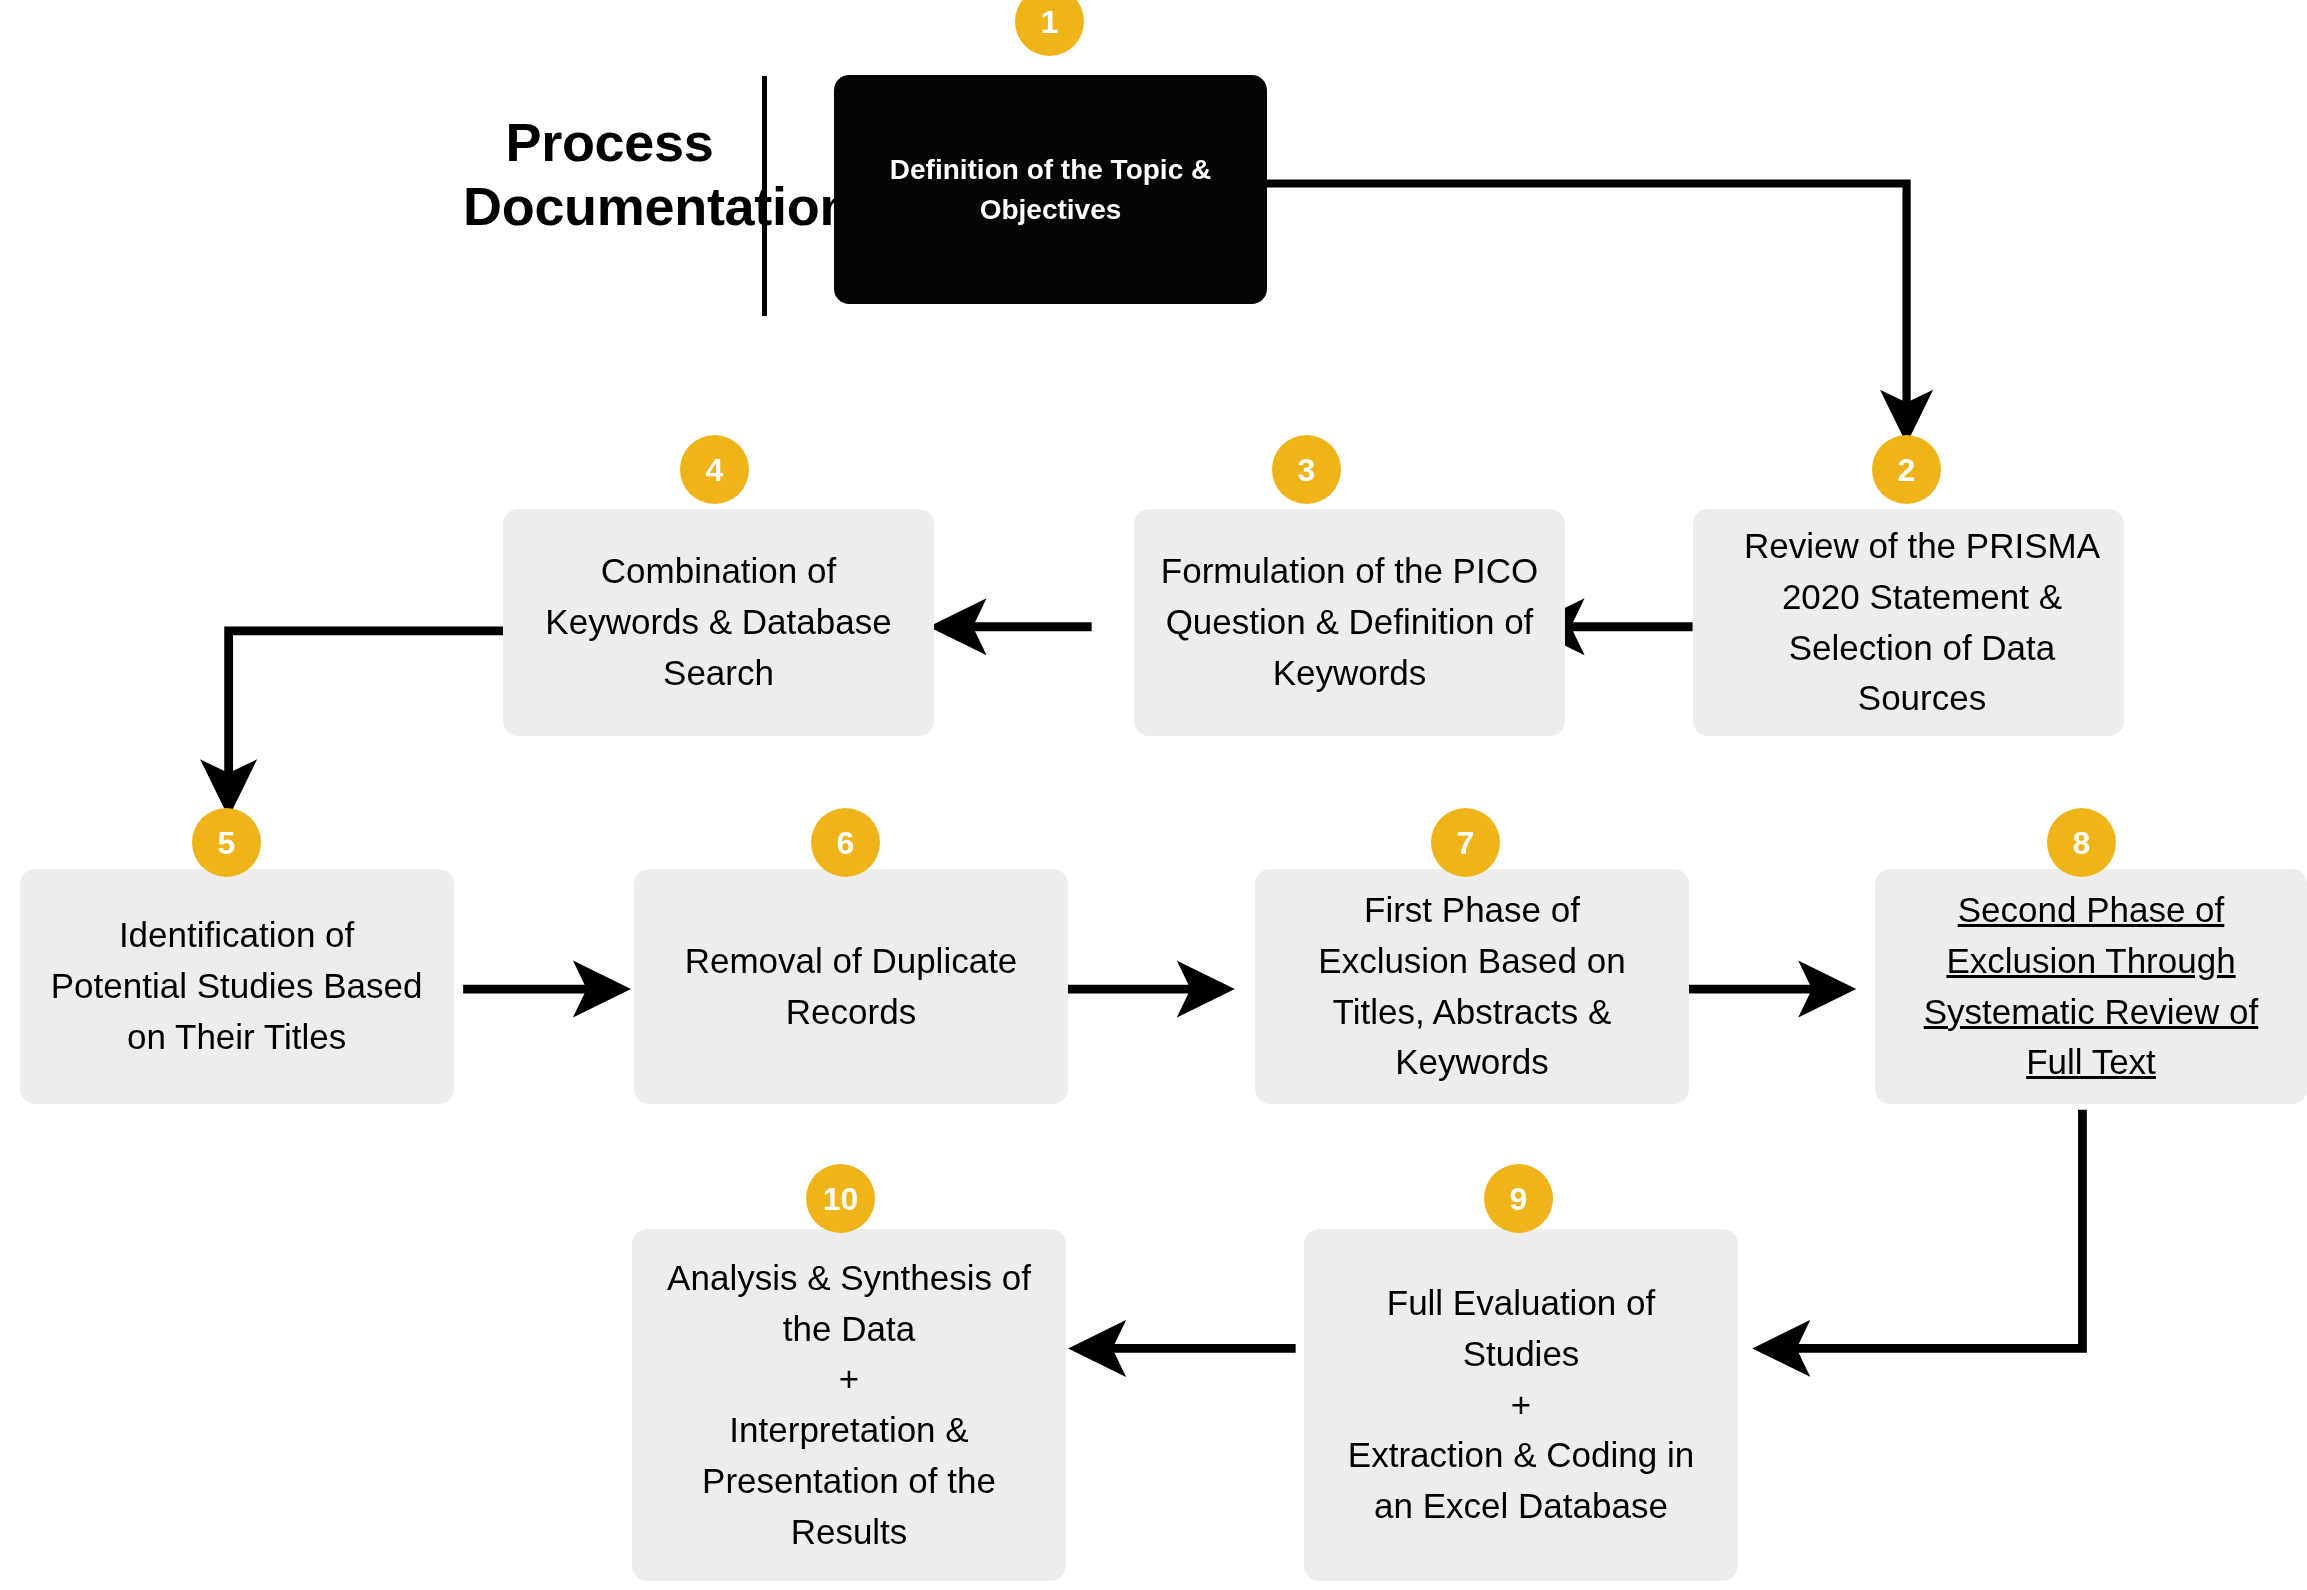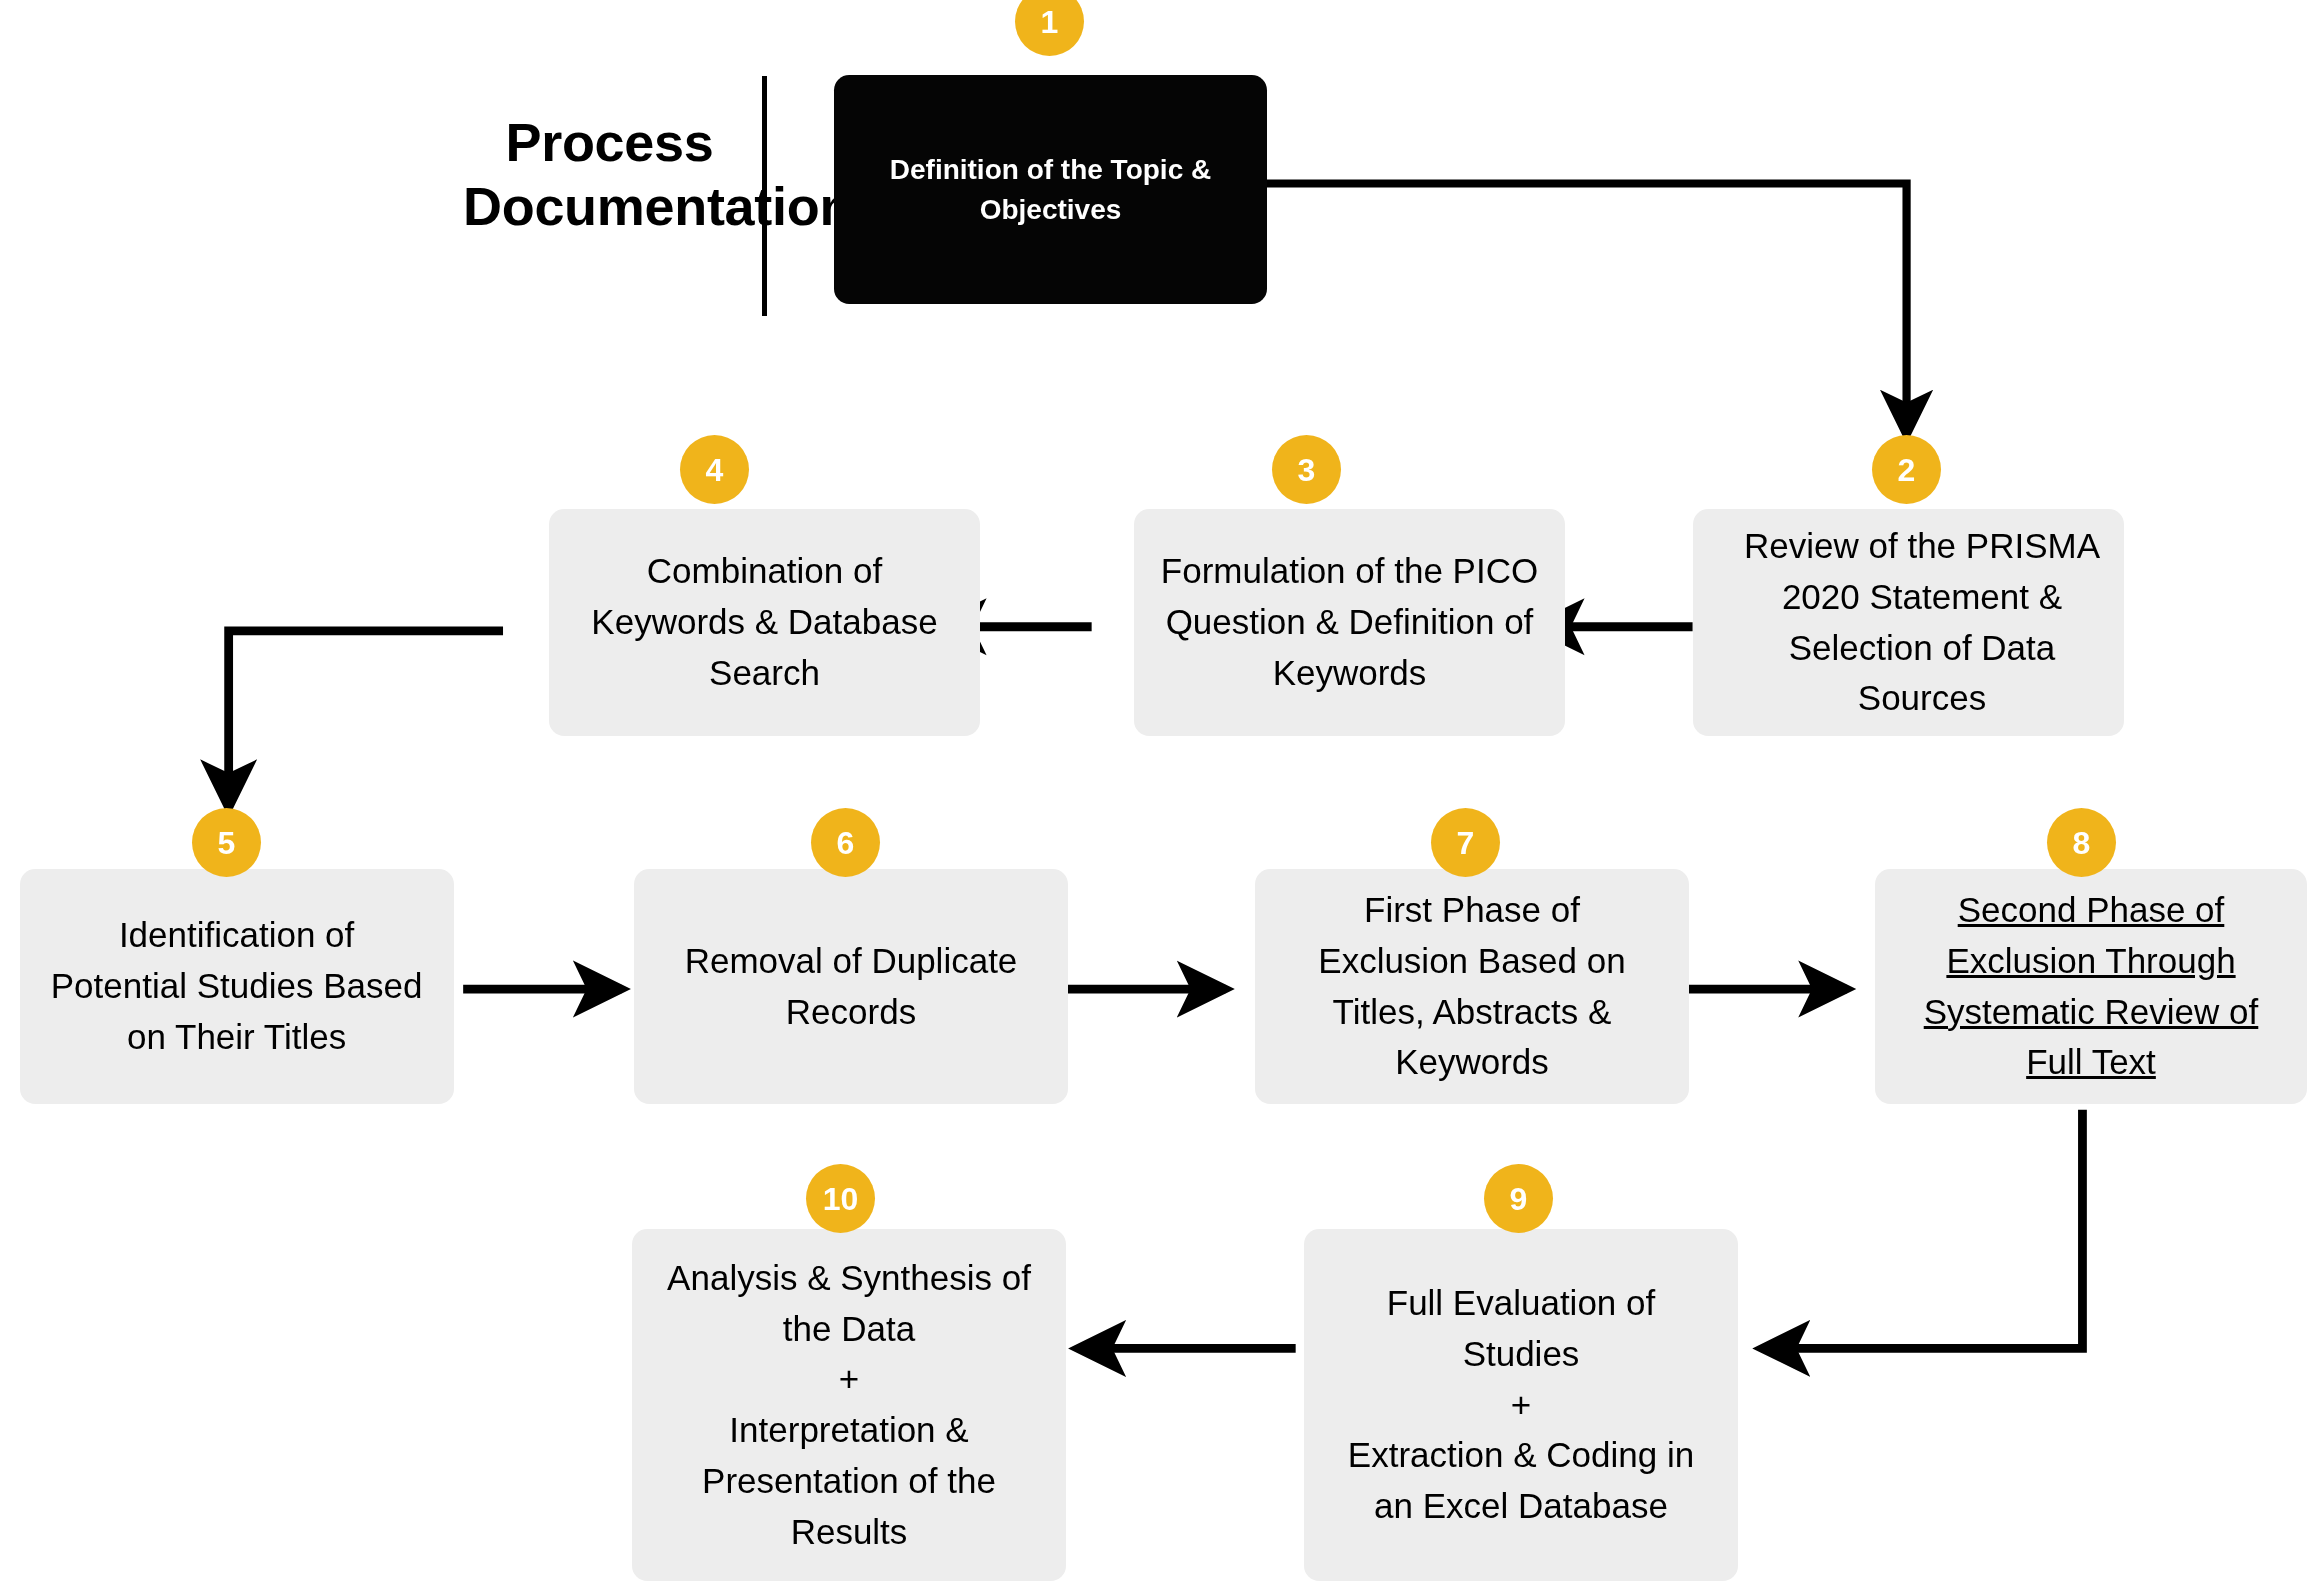--- a/index.html
+++ b/index.html
@@ -141,21 +141,21 @@
   </div>
   <div class="badge" style="left:1872px; top:435px;">2</div>
 
   <div class="node gray" style="left:1092px; top:509px; width:431px; height:227px;margin-left:42px;">
     <span class="node-label">Formulation of the PICO
 Question &amp; Definition of
 Keywords</span>
   </div>
   <div class="badge" style="left:1272px; top:435px;">3</div>
 
-  <div class="node gray" style="left:503px; top:509px; width:431px; height:227px;margin-left:46px;">
+  <div class="node gray" style="left:503px; top:509px; width:431px; height:227px;">
     <span class="node-label">Combination of
 Keywords &amp; Database
 Search</span>
   </div>
   <div class="badge" style="left:680px; top:435px;">4</div>
 
   <div class="node gray" style="left:10.6px; top:869px; width:434px; height:235px;margin-left:9px;">
     <span class="node-label">Identification of
 Potential Studies Based
 on Their Titles</span>

